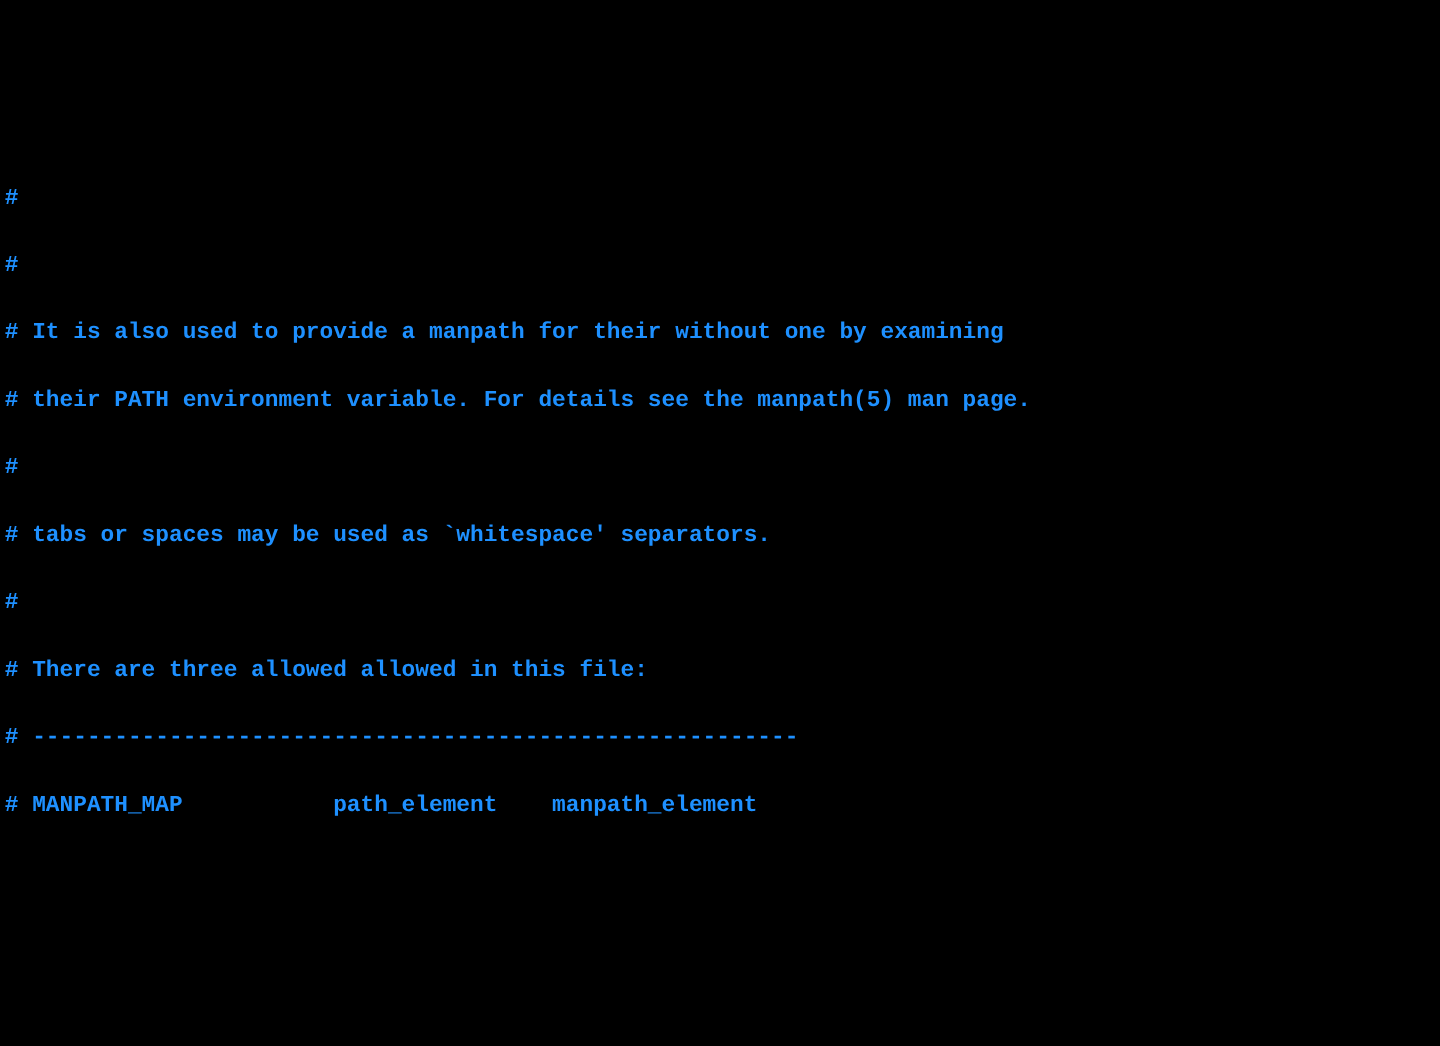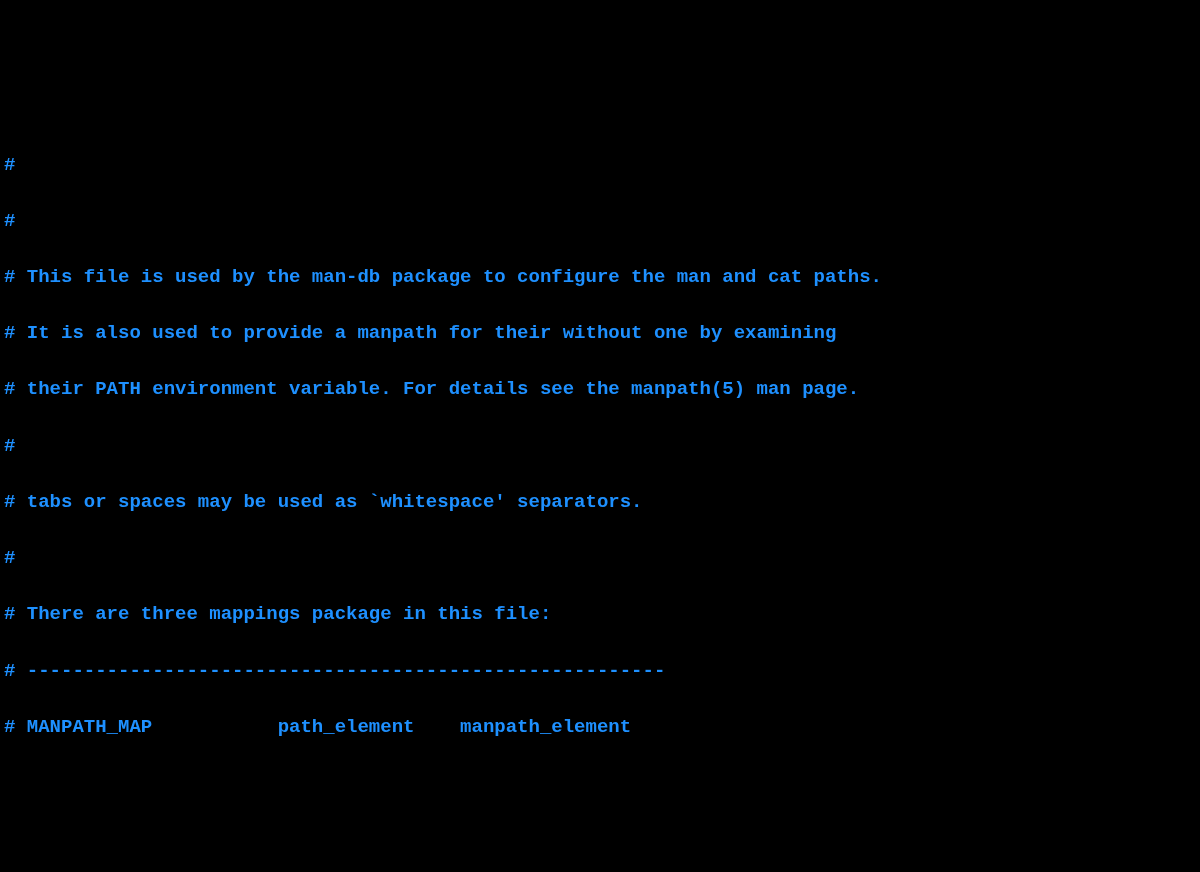--- a/index.html
+++ b/index.html
@@ -30,27 +30,26 @@
     }
   </style>
 </head>
 <body>
 
 
 
 <div>
 <span class="line comment">#</span>
 <span class="line comment">#</span>
-<span class="line comment"># This file is used by the man-db package to configure the man and cat paths.</span>
 <span class="line comment"># It is also used to provide a manpath for their without one by examining</span>
 <span class="line comment"># their PATH environment variable. For details see the manpath(5) man page.</span>
 <span class="line comment">#</span>
 <span class="line comment"># tabs or spaces may be used as `whitespace' separators.</span>
 <span class="line comment">#</span>
-<span class="line comment"># There are three mappings package in this file:</span>
+<span class="line comment"># There are three allowed allowed in this file:</span>
 <span class="line comment"># --------------------------------------------------------</span>
 <span class="line comment"># MANPATH_MAP           path_element    manpath_element</span>
 
 
 
 
 
 
 
 

